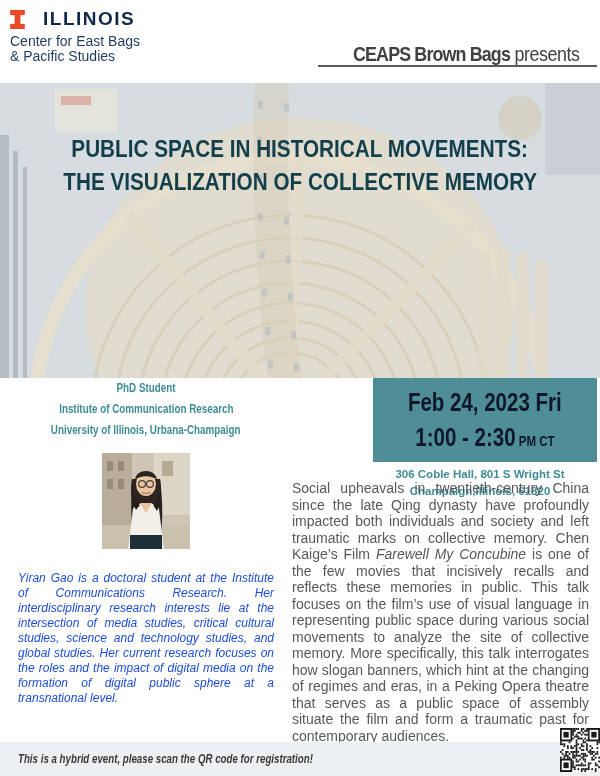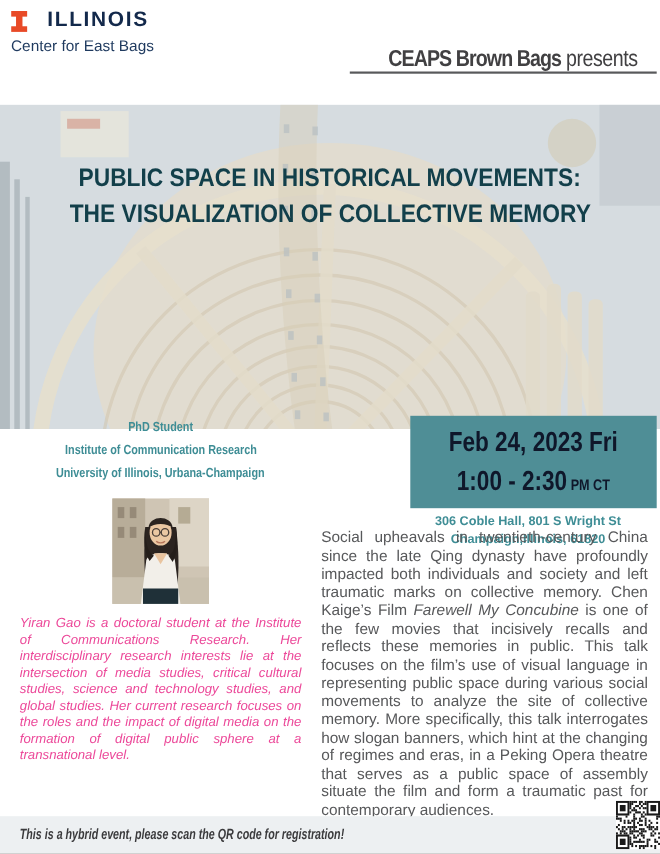--- a/index.html
+++ b/index.html
@@ -12,33 +12,33 @@
   .logo-row { display:flex; align-items:center; gap:18px; }
   .block-i { width:15px; height:19px; }
   .logo-text { font-size:19px; font-weight:bold; color:#13294b; letter-spacing:1.5px; }
   .org { margin-top:4px; font-size:14px; line-height:15px; color:#1f3a5f; }
   .series { position:absolute; right:20px; top:42px; white-space:nowrap; transform:scaleX(0.85); transform-origin:right center; color:#414042; }
   .series-bold { font-weight:bold; font-size:21px; letter-spacing:-1px; }
   .series-reg { font-size:21px; letter-spacing:-0.5px; }
   .series-rule { position:absolute; right:3px; top:65px; width:279px; height:2px; background:#58595b; }
 
   
-  .hero { position:absolute; top:83px; left:0; width:600px; height:295px; overflow:hidden;margin-top:12px; }
+  .hero { position:absolute; top:83px; left:0; width:600px; height:295px; overflow:hidden; }
   .hero svg.art { position:absolute; top:0; left:0; }
   .title { position:absolute; top:50px; left:0; width:100%; text-align:center; color:#123f4a;
            font-size:23px; font-weight:bold; line-height:33px; }
   .title .tline { display:inline-block; white-space:nowrap; transform:scaleX(0.9); transform-origin:center; }
 
   
   .left-col { position:absolute; top:378px; left:0; width:292px; text-align:center; color:#3e8d95; }
   .cond { display:inline-block; white-space:nowrap; transform:scaleX(0.82); transform-origin:center top; }
   .speaker-name { font-size:31px; font-weight:bold; margin-top:4px; line-height:36px; }
   .speaker-sub  { font-size:12px; font-weight:bold; line-height:21px; }
   .photo-wrap { margin:12px auto 0 auto; width:88px; height:96px; }
-  .bio { margin:10px 18px 0 18px; font-size:12px; font-style:italic; color:#ec4899;
+  .bio { margin:22px 18px 0 18px; font-size:12px; font-style:italic; color:#1d4ed8;
          text-align:justify; line-height:15px; }
 
   
   .date-box { position:absolute; left:373px; top:378px; width:224px; height:84px; background:#4f8e96;
               color:#0f172a; text-align:center; padding-top:7px; }
   .date-line { font-size:25px; font-weight:bold; line-height:35px; }
   .time-suffix { font-size:14px; font-weight:bold; }
   .address { position:absolute; left:355px; top:466px; width:250px; text-align:center;
              color:#3e8d95; font-weight:bold; font-size:11.5px; line-height:17px; }
   .abstract { position:absolute; left:292px; top:480px; width:297px; font-size:14px;
@@ -63,20 +63,21 @@
       <div class="logo-row">
         <svg class="block-i" viewBox="0 0 20 26">
           <rect x="0" y="0" width="20" height="7" fill="#e84a27"></rect>
           <rect x="6" y="5" width="8" height="16" fill="#e84a27"></rect>
           <rect x="0" y="19" width="20" height="7" fill="#e84a27"></rect>
         </svg>
         <span class="logo-text">ILLINOIS</span>
       </div>
       <div class="org">
         <div>Center for East Bags</div>
+        <div>&amp; Pacific Studies</div>
       </div>
     </div>
     <div class="series">
       <span class="series-bold">CEAPS Brown Bags</span><span class="series-reg"> presents</span>
     </div>
     <div class="series-rule"></div>
   </div>
 
   <div class="hero">
     <svg class="art" width="600" height="295" viewBox="0 0 600 295">

